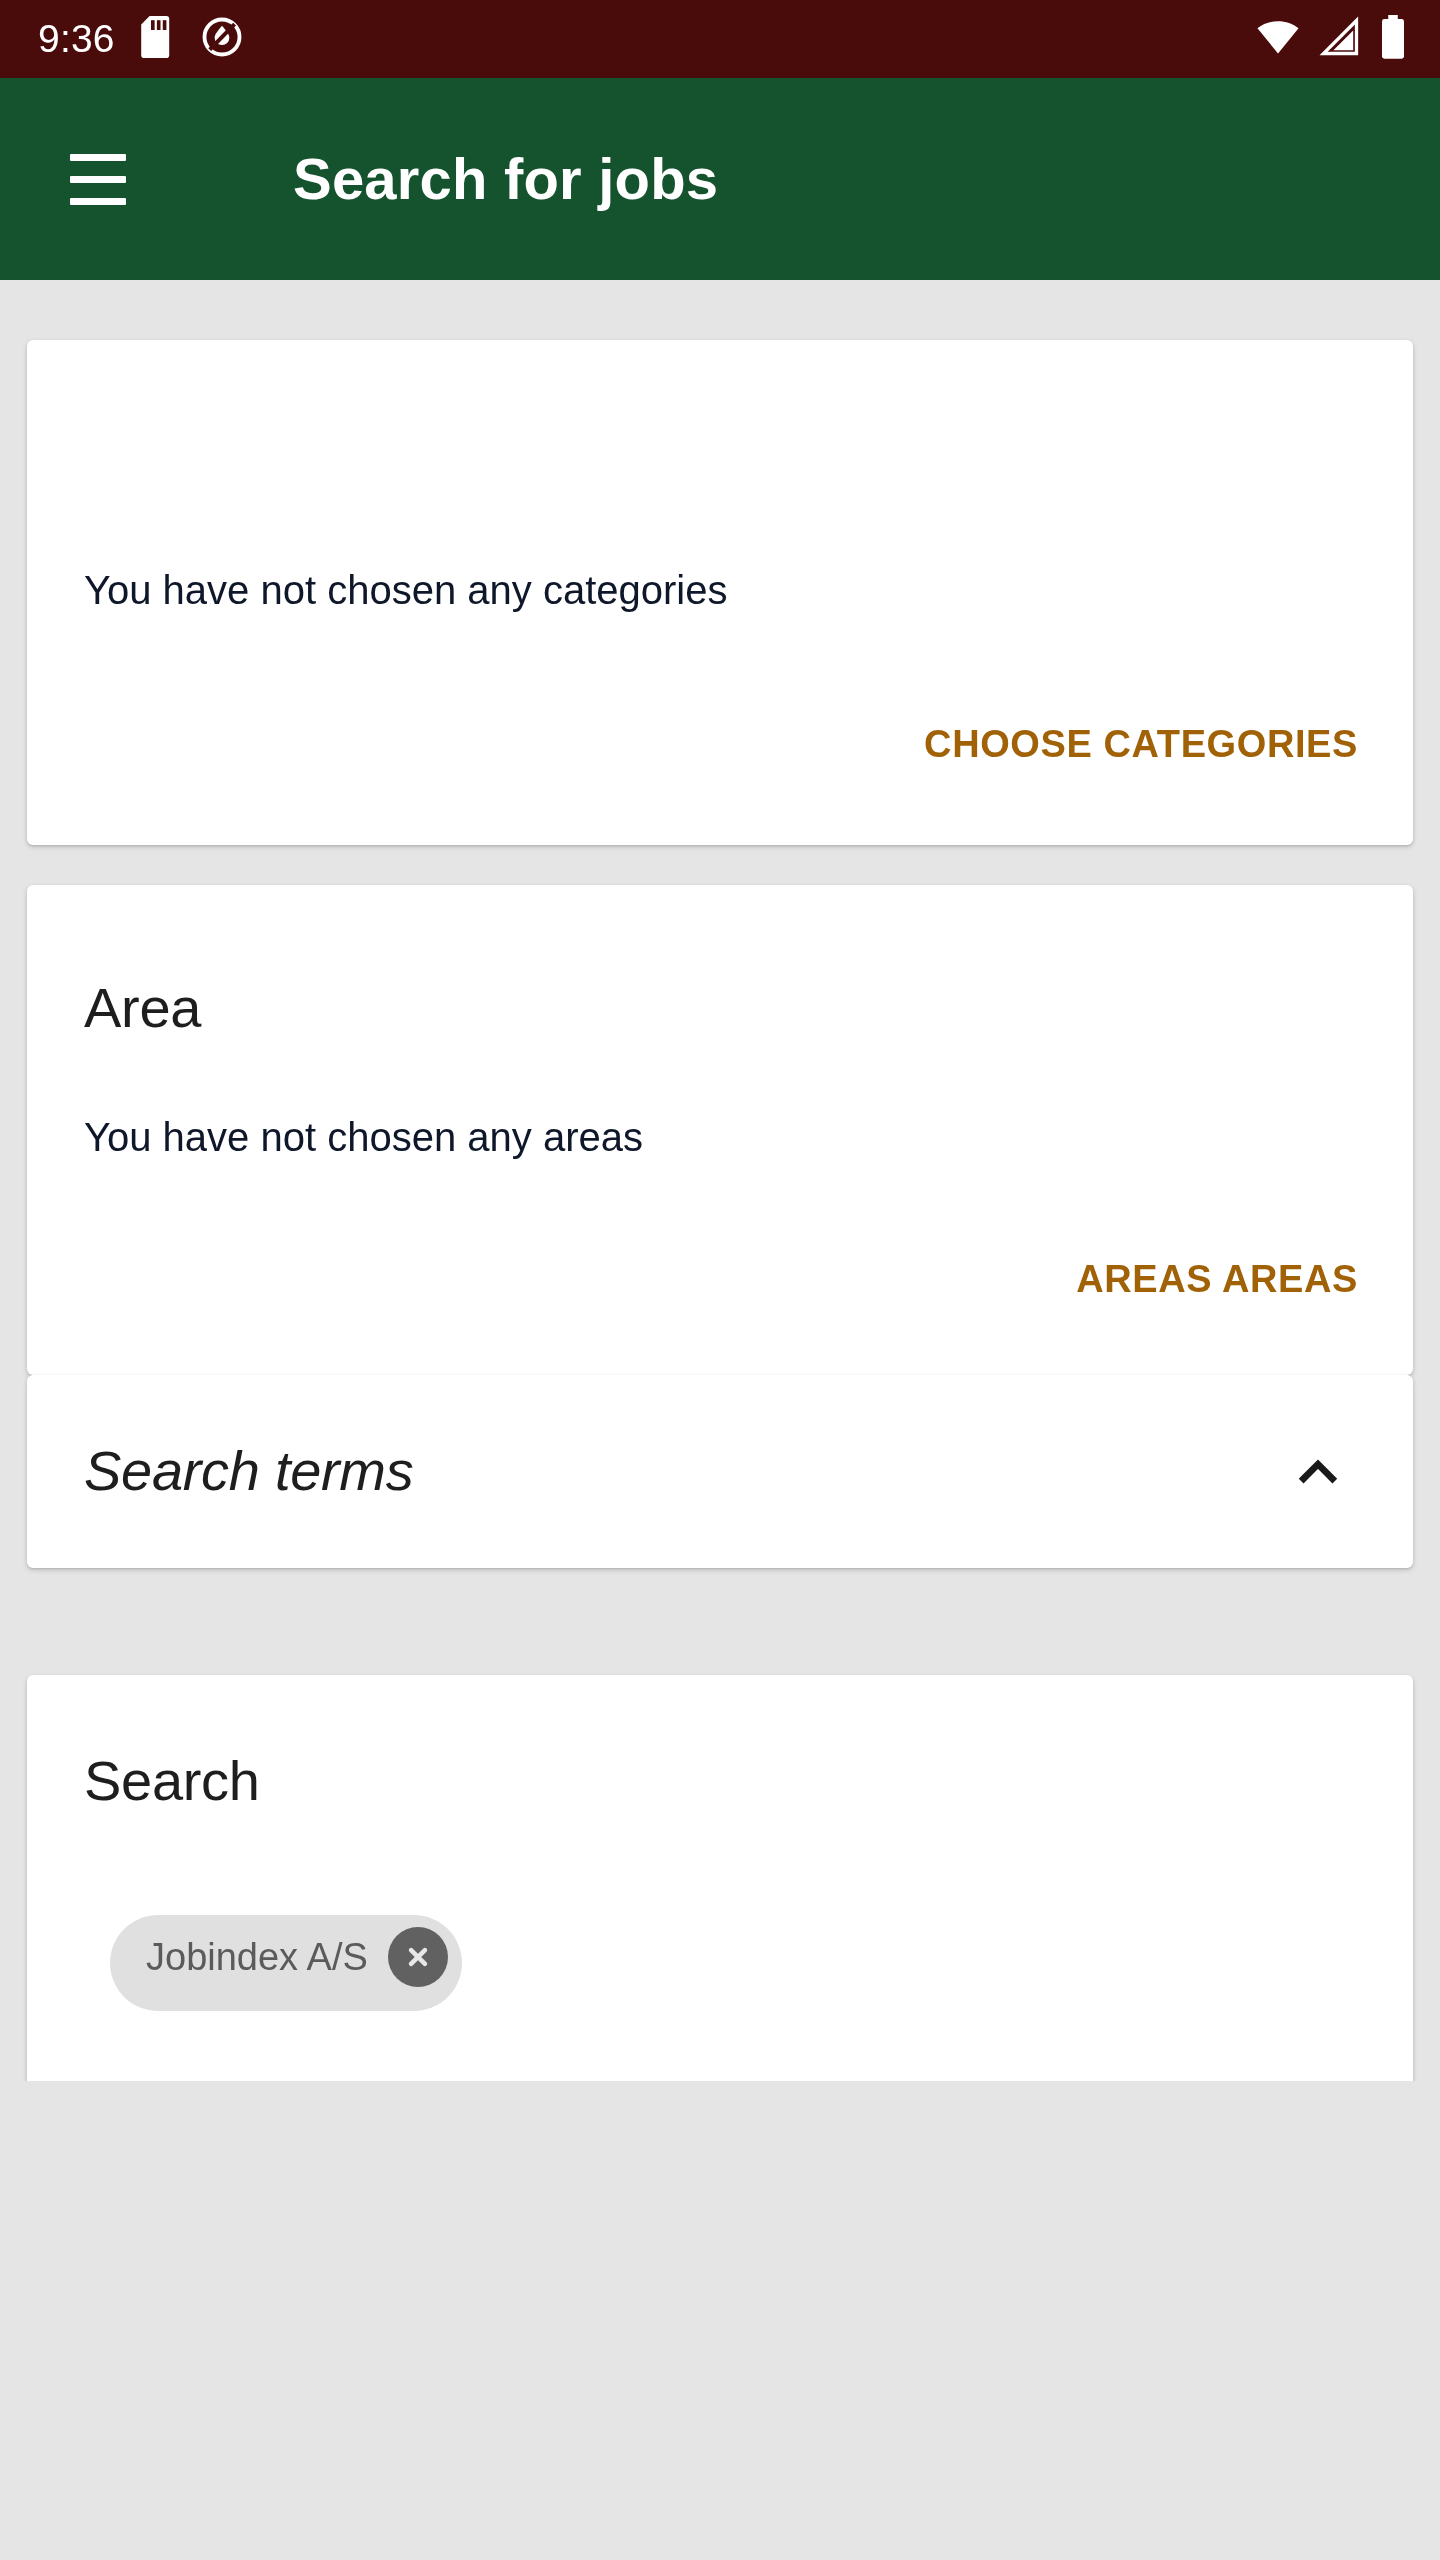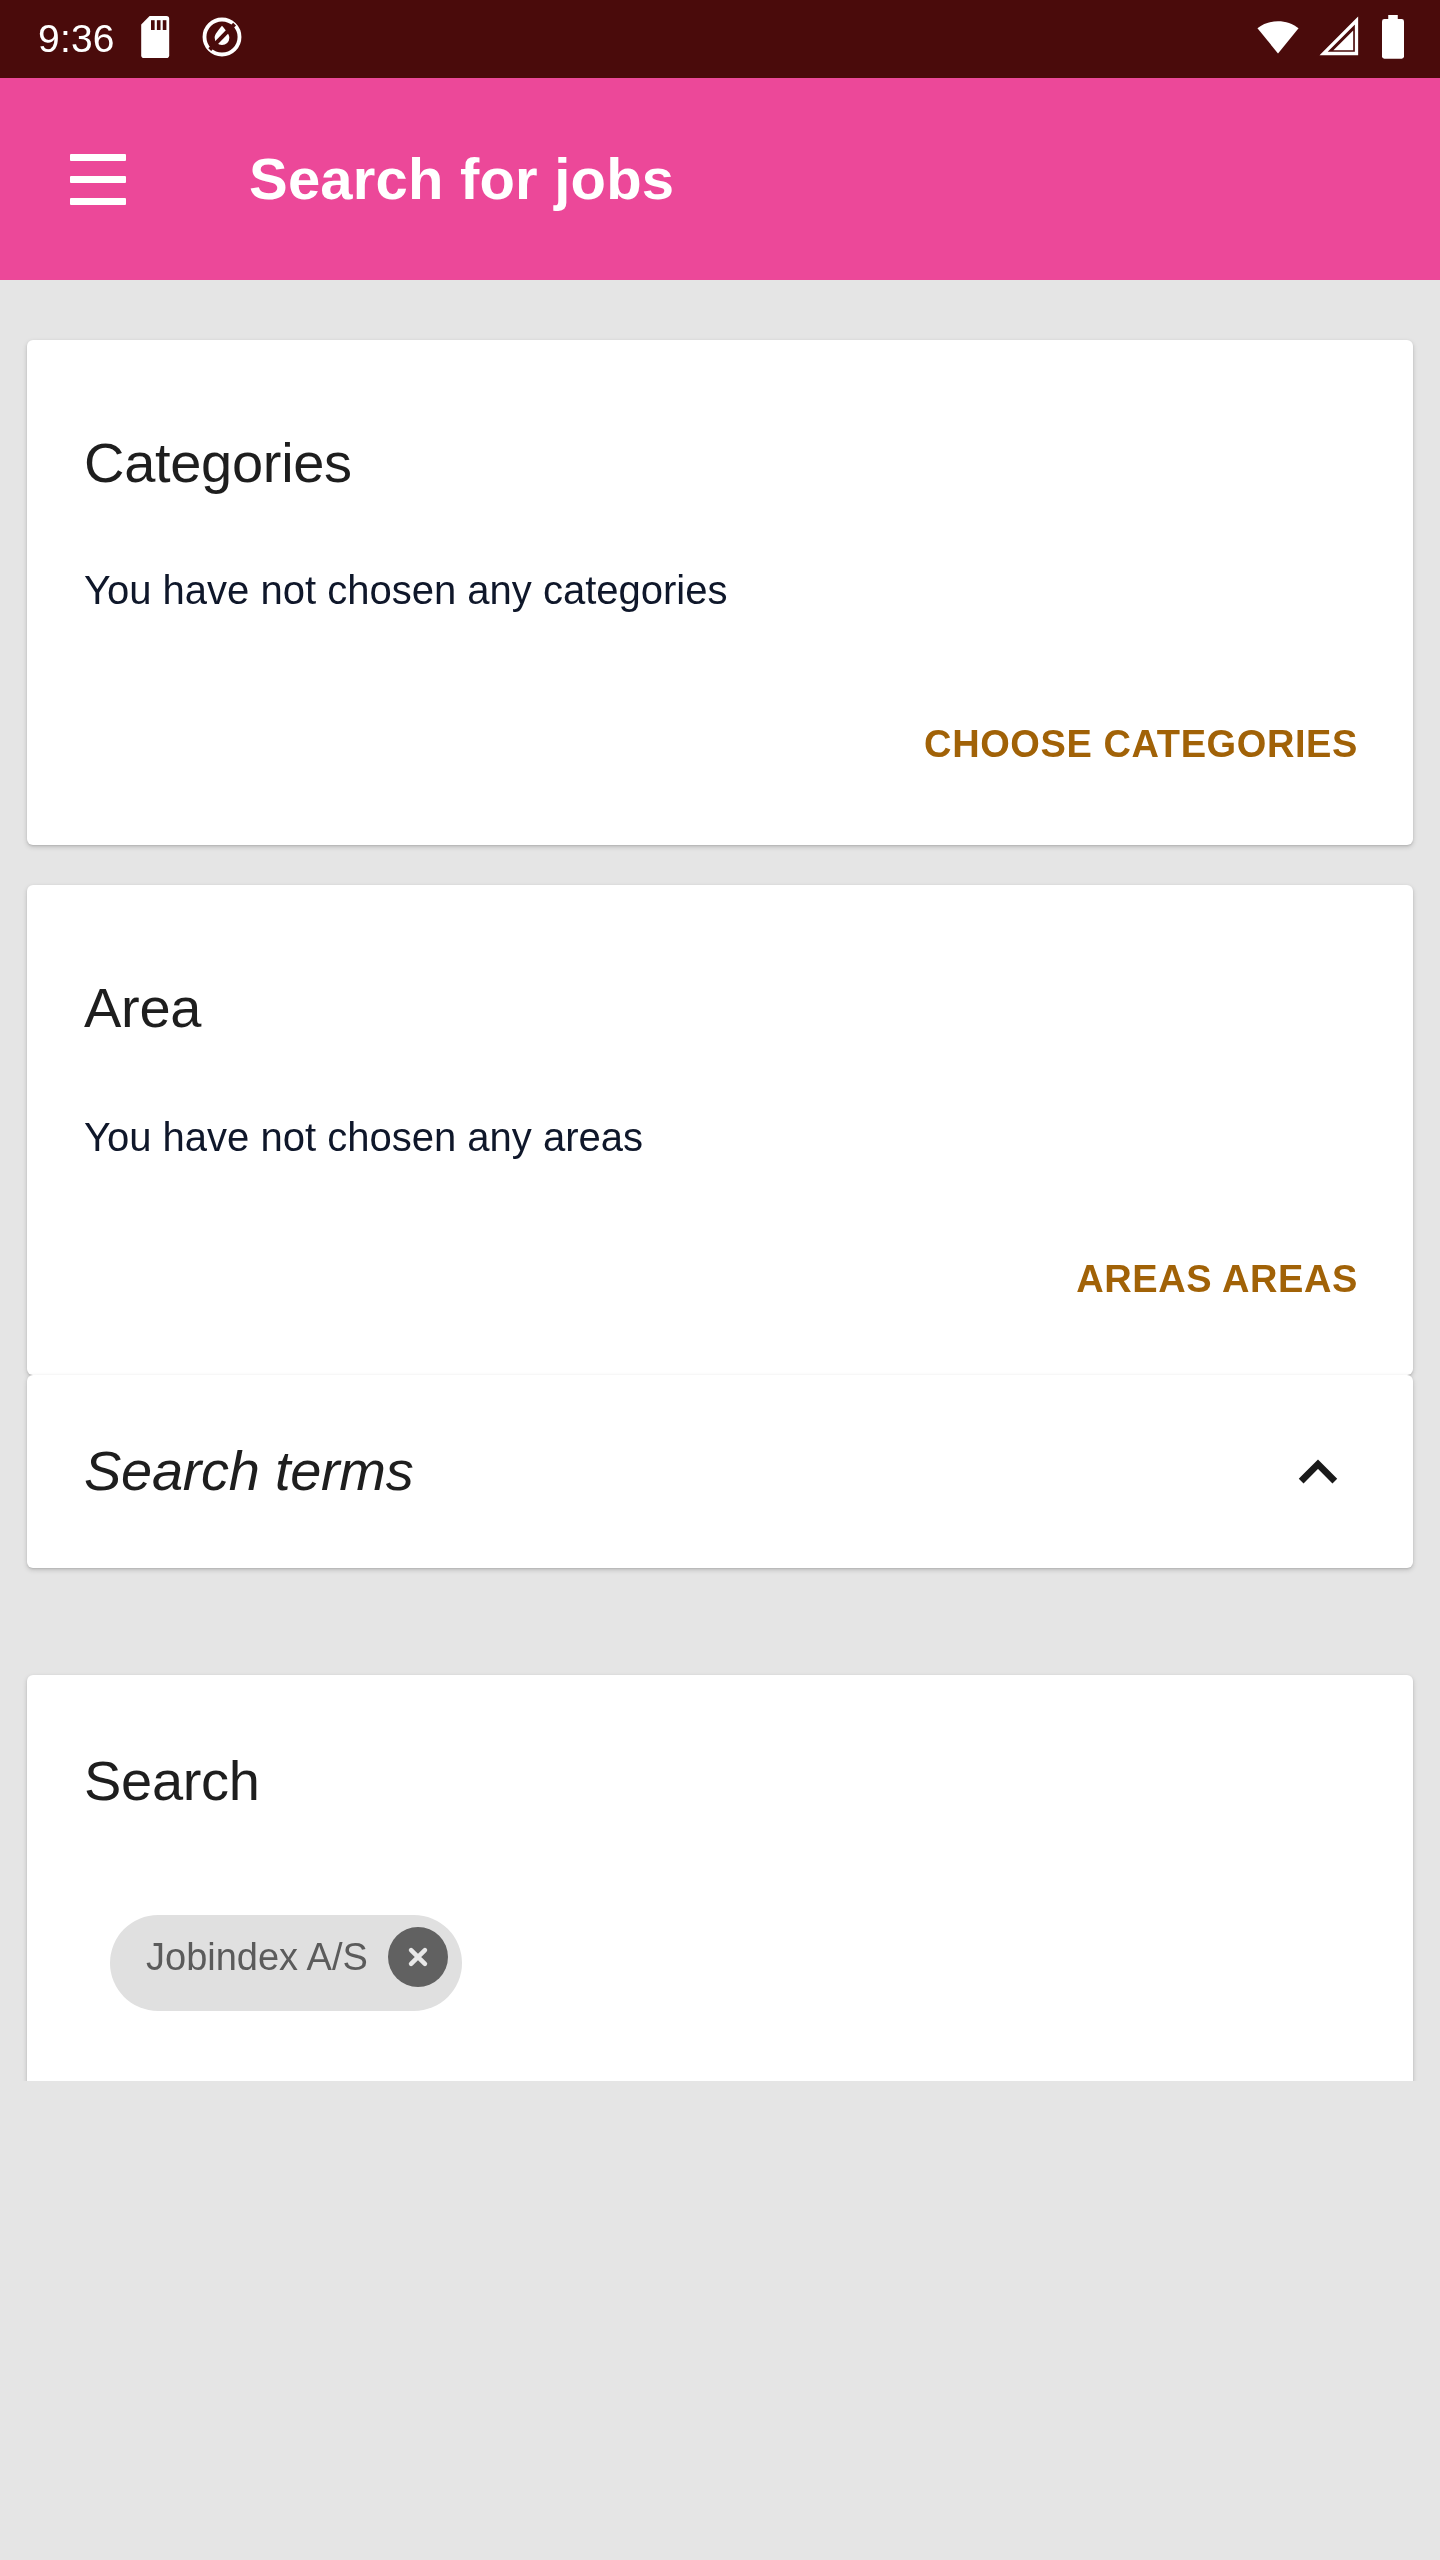--- a/index.html
+++ b/index.html
@@ -54,24 +54,25 @@
     gap: 18px;
   }
   .sysicon { display: block; }
 
   
   .app-bar {
     position: absolute;
     top: 78px; left: 0;
     width: 1440px;
     height: 202px;
-    background: #ec4899;
+    background: #14532d;
     display: flex;
     align-items: center;
     z-index: 30;
+    gap: 44px;
   }
   .hamburger {
     width: 96px;
     height: 96px;
     margin-left: 50px;
     display: flex;
     flex-direction: column;
     justify-content: center;
     align-items: center;
     gap: 15px;
@@ -312,21 +313,20 @@
       <span></span>
       <span></span>
       <span></span>
     </div>
     <div class="app-title">Search for jobs</div>
   </div>
 
   <div class="content">
 
     <div class="card" id="card-categories">
-      <div class="card-title">Categories</div>
       <div class="card-sub">You have not chosen any categories</div>
       <div class="card-action">CHOOSE CATEGORIES</div>
     </div>
 
     <div class="card" id="card-area">
       <div class="card-title">Area</div>
       <div class="card-sub">You have not chosen any areas</div>
       <div class="card-action">AREAS AREAS</div>
     </div>
 

